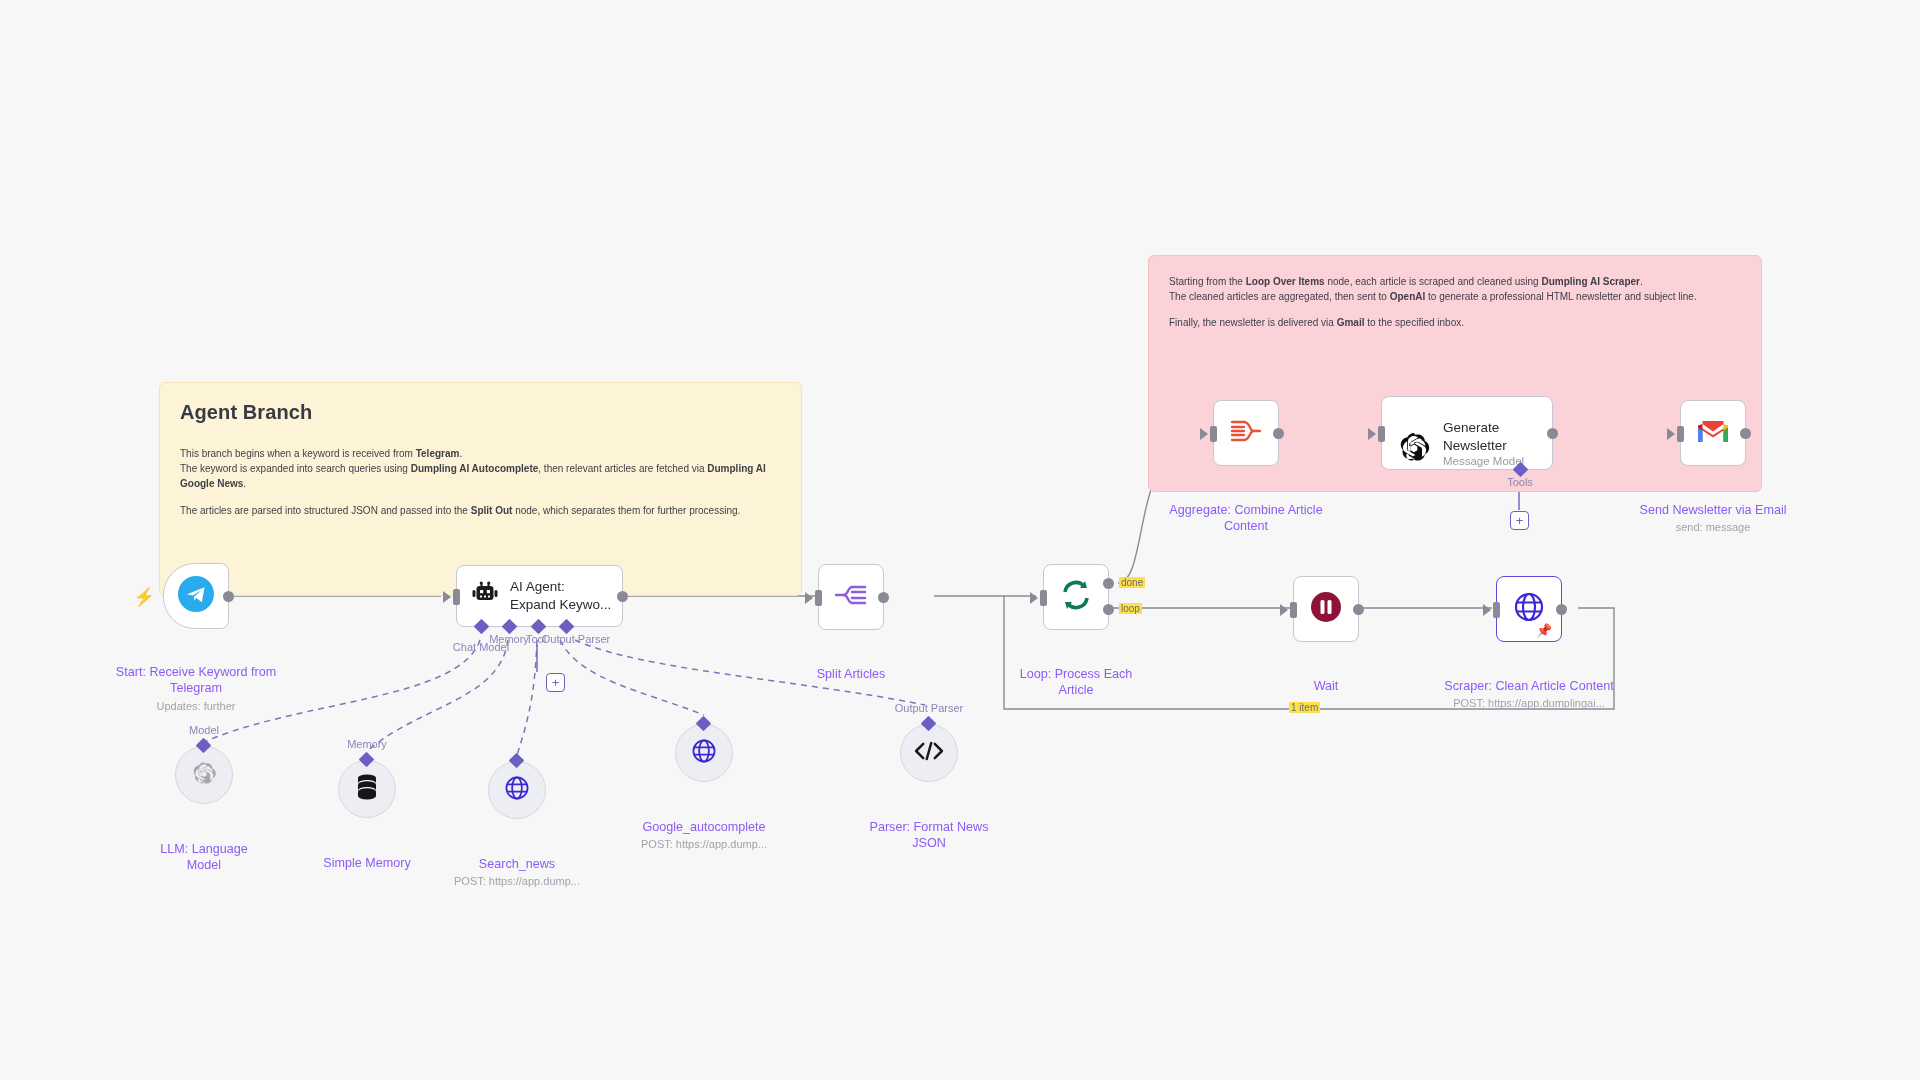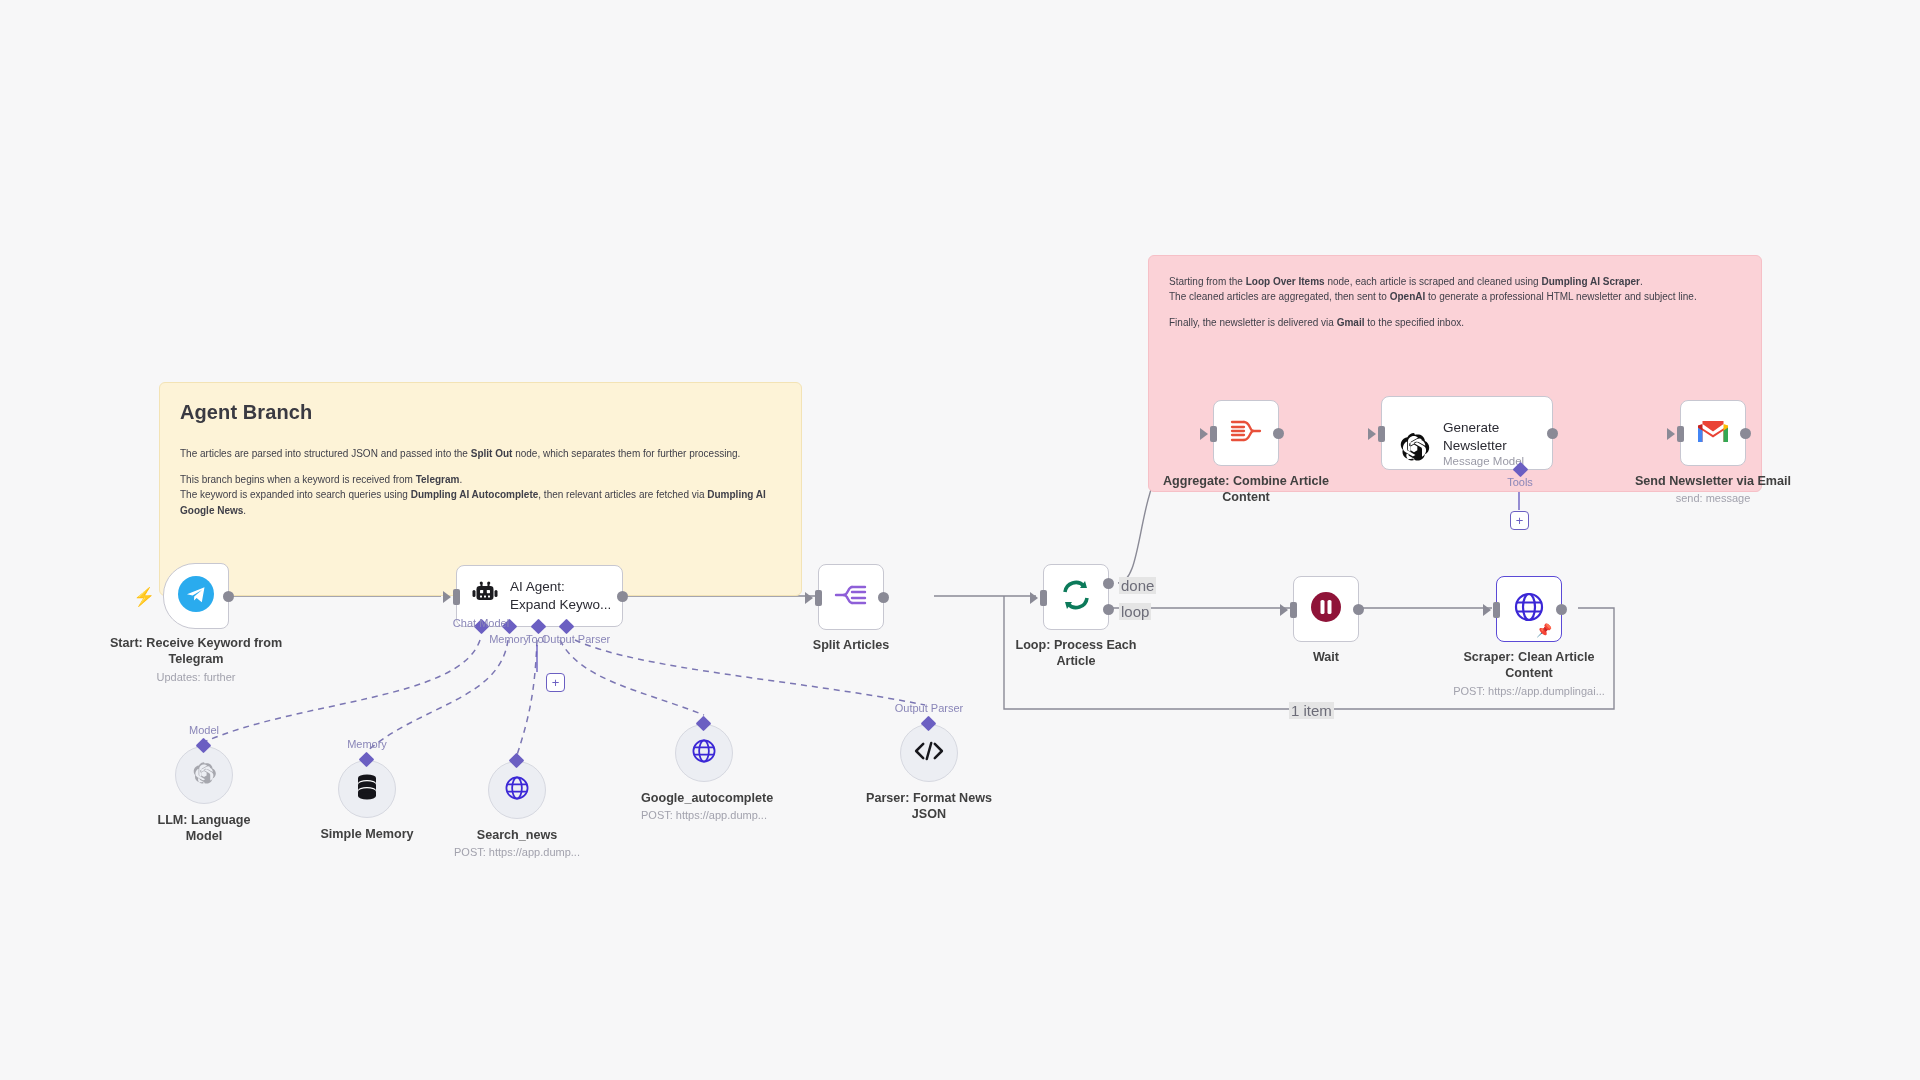--- a/index.html
+++ b/index.html
@@ -55,21 +55,21 @@
   }
   .node-inline-label { display: flex; flex-direction: column; gap: 1px; }
   .node-inline-title { font-size: 13.5px; color: #2b2b33; line-height: 1.22; }
   .node-inline-sub { font-size: 11.5px; color: #9a9aa6; line-height: 1.2; }
 
   .caption {
     position: absolute; left: 50%; transform: translateX(-50%);
     text-align: center; white-space: normal;
   }
   .caption .cap-title {
-    font-size: 12.6px; font-weight: 700; color: #404040; line-height: 1.3;
+    font-size: 12.6px; font-weight: 400; color: #8b5cf6; line-height: 1.3; margin-top: 29px;
   }
   .caption .cap-sub {
     font-size: 11px; color: #a2a2ad; line-height: 1.35; margin-top: 2px;
   }
 
   
   .dot-out {
     position: absolute; width: 11px; height: 11px; border-radius: 50%;
     background: #8a8a96;
   }
@@ -84,22 +84,22 @@
   }
   .diamond {
     position: absolute; width: 11px; height: 11px; background: #6b5fc2;
     transform: rotate(45deg); border-radius: 1px;
   }
   .conn-label {
     position: absolute; font-size: 11px; color: #8a86b8;
     white-space: nowrap; transform: translateX(-50%);
   }
   .flow-label {
-    position: absolute; font-size: 15px; color: #6c6c78;
-    background: #e5e5e5; padding: 0 2px; white-space: nowrap;
+    position: absolute; font-size: 10px; color: #6c6c78;
+    background: #fde047; padding: 0 2px; white-space: nowrap;
   }
   .plus-btn {
     position: absolute; width: 19px; height: 19px;
     border: 1.4px solid #6b5fc2; border-radius: 4px; background: #fff;
     display: flex; align-items: center; justify-content: center;
     color: #6b5fc2; font-size: 13px; line-height: 1;
   }
   .bolt { position: absolute; font-size: 18px; color: #f05a4a; }
   .pin  { position: absolute; font-size: 13px; color: #5b4ad6; }
 </style>
@@ -129,22 +129,22 @@
     <path d="M560,640 C580,680 640,690 704,715" stroke="#7b76b3" stroke-width="1.5" fill="none" stroke-dasharray="6 5"></path>
     <path d="M575,640 C640,670 800,680 925,705" stroke="#7b76b3" stroke-width="1.5" fill="none" stroke-dasharray="6 5"></path>
 
     <path d="M537,645 L537,672" stroke="#6b5fc2" stroke-width="1.4" fill="none"></path>
 
     <path d="M1519,478 L1519,510" stroke="#6b5fc2" stroke-width="1.4" fill="none"></path>
   </svg>
 
   <div class="sticky sticky-yellow" style="left:159px; top:382px; width:643px; height:214px;">
     <h2>Agent Branch</h2>
+    <p>This branch begins when a keyword is received from <b>Telegram</b>.<br>The keyword is expanded into search queries using <b>Dumpling AI Autocomplete</b>, then relevant articles are fetched via <b>Dumpling AI Google News</b>.</p>
     <p>The articles are parsed into structured JSON and passed into the <b>Split Out</b> node, which separates them for further processing.</p>
-    <p>This branch begins when a keyword is received from <b>Telegram</b>.<br>The keyword is expanded into search queries using <b>Dumpling AI Autocomplete</b>, then relevant articles are fetched via <b>Dumpling AI Google News</b>.</p>
   </div>
 
   <div class="sticky sticky-pink" style="left:1148px; top:255px; width:614px; height:237px;">
     <p>Starting from the <b>Loop Over Items</b> node, each article is scraped and cleaned using <b>Dumpling AI Scraper</b>.<br>The cleaned articles are aggregated, then sent to <b>OpenAI</b> to generate a professional HTML newsletter and subject line.</p>
     <p>Finally, the newsletter is delivered via <b>Gmail</b> to the specified inbox.</p>
   </div>
 
   <div class="bolt" style="left:133px; top:586px;">⚡</div>
   <div class="node" style="left:163px; top:563px;">
     <div class="node-box trigger node-sq">
@@ -186,21 +186,21 @@
       </span>
       <span class="arrow-in" style="left:-14px; top:25px;"></span>
       <span class="port-in" style="left:-4px; top:23px;"></span>
       <span class="dot-out" style="right:-6px; top:25px;"></span>
 
       <span class="diamond" style="left:19px; bottom:-6px;"></span>
       <span class="diamond" style="left:47px; bottom:-6px;"></span>
       <span class="diamond" style="left:76px; bottom:-6px;"></span>
       <span class="diamond" style="left:104px; bottom:-6px;"></span>
     </div>
-    <span class="conn-label" style="left:25px; top:52px;">Chat Model</span>
+    <span class="conn-label" style="left:25px; top:76px;">Chat Model</span>
     <span class="conn-label" style="left:53px; top:68px;">Memory</span>
     <span class="conn-label" style="left:80px; top:68px;">Tool</span>
     <span class="conn-label" style="left:120px; top:68px;">Output Parser</span>
   </div>
   <div class="plus-btn" style="left:546px; top:673px;">+</div>
 
   <div class="node" style="left:818px; top:564px;">
     <div class="node-box node-sq">
       <span>
         <svg width="34" height="30" viewBox="0 0 34 30">

